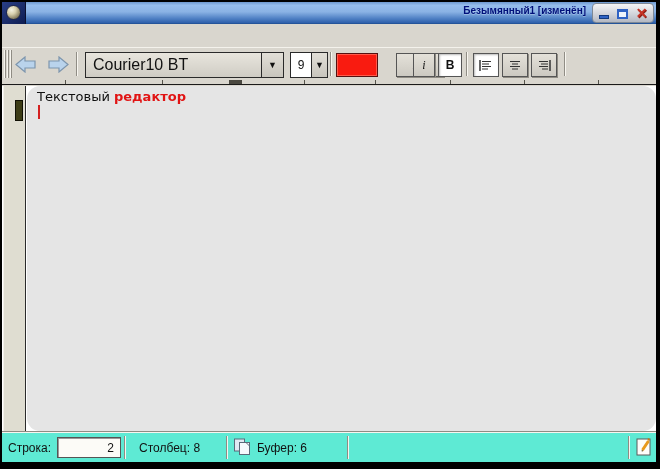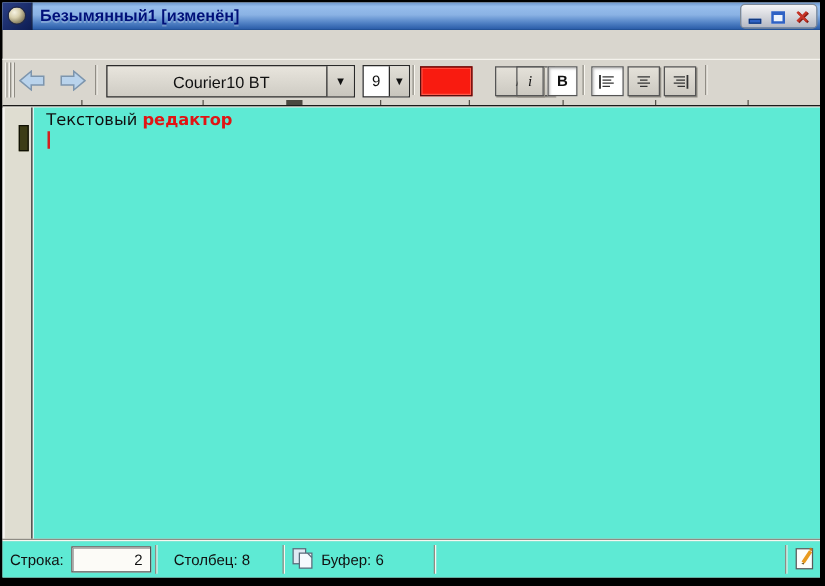--- a/index.html
+++ b/index.html
@@ -22,22 +22,22 @@
     position:absolute;left:0;top:0;width:24px;height:22px;
     background:linear-gradient(135deg,#2a3f86 0%,#0d1c52 100%);
     border-right:1px solid #0a1030;
   }
   .sphere{
     position:absolute;left:4px;top:3px;width:15px;height:15px;border-radius:50%;
     background:radial-gradient(circle at 35% 30%,#f5f2e2 0%,#d8d0ae 35%,#8d8465 70%,#4f4a38 100%);
     border:1px solid #20284a;
   }
   .title-text{
-    position:absolute;left:30px;right:70px;top:3px;text-align:left;
-    font-size:13px;font-weight:bold;color:#00107a;
+    position:absolute;left:30px;right:70px;top:3px;text-align:right;
+    font-size:10px;font-weight:bold;color:#00107a;
     text-shadow:0 1px 0 rgba(255,255,255,0.25);white-space:nowrap;
   }
   .win-controls{
     position:absolute;right:2px;top:1px;height:20px;width:62px;
     background:linear-gradient(180deg,#f4f4f6 0%,#d2d4da 55%,#b4b8c2 100%);
     border:1px solid #7d8896;border-radius:4px;
     display:flex;align-items:center;justify-content:space-around;padding:0 2px;
   }
   .wc-btn{width:17px;height:15px;display:flex;align-items:flex-end;justify-content:center;cursor:default;}
   .glyph-min{width:10px;height:4px;background:#2f62c4;border:1px solid #123a80;margin-bottom:2px;}
@@ -62,21 +62,21 @@
     position:absolute;top:4px;font-size:13px;color:#111;white-space:nowrap;cursor:default;
   }
   .vsep{position:absolute;top:4px;bottom:4px;width:2px;border-left:1px solid #908d85;border-right:1px solid #f8f6f0;}
 
   .nav-btn{position:absolute;top:6px;width:24px;height:20px;display:flex;align-items:center;justify-content:center;}
   .combo{
     position:absolute;left:83px;top:4px;width:199px;height:26px;
     background:linear-gradient(180deg,#e8e5dd,#cfccc4);
     border:1px solid #2a2a2a;display:flex;align-items:center;
   }
-  .combo-text{flex:1;padding-left:7px;font-size:13px;color:#111;white-space:nowrap;overflow:hidden;text-align:center;}
+  .combo-text{flex:1;padding-left:7px;font-size:16px;color:#111;white-space:nowrap;overflow:hidden;}
   .combo-arrow-box{
     width:22px;height:100%;border-left:1px solid #2a2a2a;
     display:flex;align-items:center;justify-content:center;font-size:9px;color:#111;
     background:linear-gradient(180deg,#e2dfd7,#c8c5bd);
   }
   .spinner{
     position:absolute;left:288px;top:4px;width:38px;height:26px;
     border:1px solid #2a2a2a;display:flex;background:#fff;
   }
   .spinner-value{flex:1;display:flex;align-items:center;justify-content:center;font-size:12px;color:#111;}
@@ -99,21 +99,21 @@
     background:#d9d6ce;border-bottom:1px solid #1a1a1a;
   }
   .tick{position:absolute;top:0;width:1px;height:4px;background:#55534b;}
   .tick.wide{width:13px;background:#4a4840;}
   .editor{position:absolute;left:0;top:84px;width:654px;height:345px;background:#fff;}
   .margin-col{
     position:absolute;left:1px;top:0;width:23px;height:345px;
     background:#dfddd1;border-right:1px solid #2b2b2b;border-left:1px solid #f2f0ea;
   }
   .para-marker{position:absolute;left:11px;top:14px;width:8px;height:21px;background:#3c3c16;border:1px solid #101004;}
-  .doc{position:absolute;left:25px;top:0;right:0;bottom:0;background:#5eead4;cursor:text;}
+  .doc{position:absolute;left:25px;top:0;right:0;bottom:0;background:#e5e5e5;cursor:text;border-radius:13px;}
   .doc-line{padding:3px 0 0 10px;font-family:"DejaVu Sans",sans-serif;font-size:13px;color:#101010;white-space:pre;}
   .doc-styled{font-weight:bold;}
   .caret{position:absolute;left:11px;top:19px;width:2px;height:14px;}
 
   
   .status-groove{position:absolute;left:0;top:429px;width:654px;height:2px;border-top:1px solid #8f8c84;border-bottom:1px solid #f8f6f0;}
   .statusbar{
     position:absolute;left:0;top:431px;width:654px;height:29px;background:#5eead4;
     font-size:12px;color:#111;
   }

